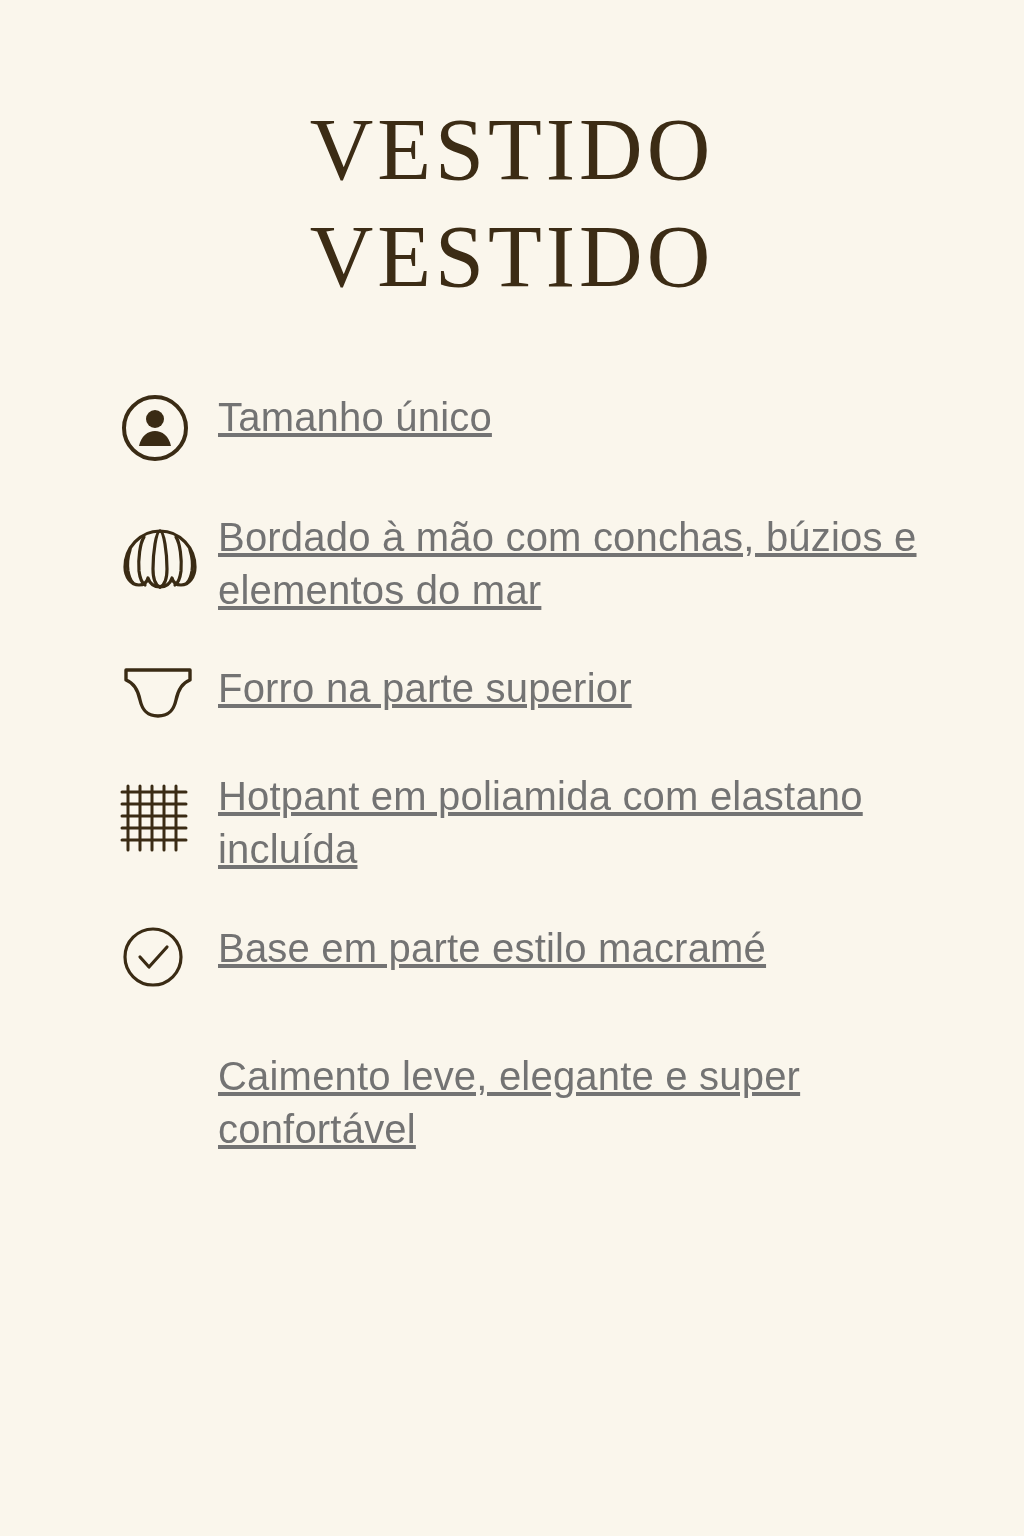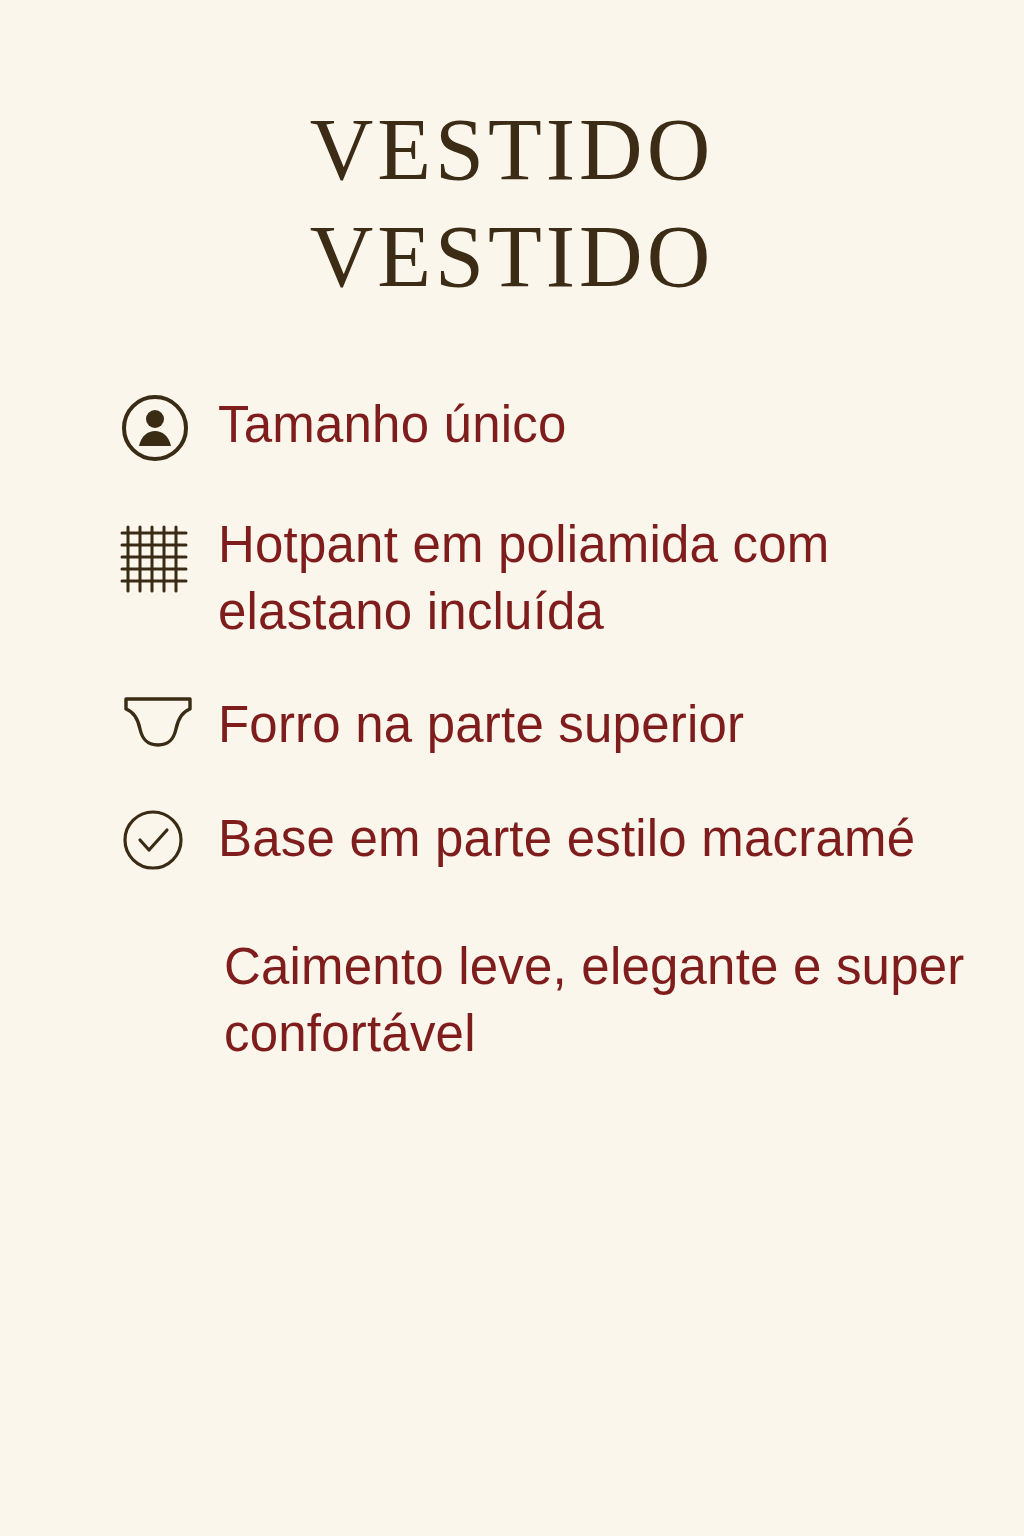--- a/index.html
+++ b/index.html
@@ -38,40 +38,40 @@
     padding-left: 118px;
     padding-right: 40px;
   }
   .feature {
     display: flex;
     align-items: flex-start;
     margin-bottom: 44px;
   }
   .feature:last-child {
     margin-bottom: 0;
-    justify-content: space-between;
   }
   .icon-cell {
     width: 100px;
     min-width: 100px;
     display: flex;
     justify-content: flex-start;
     align-items: center;
     padding-top: 2px;
   }
   .icon-cell svg {
     display: block;
   }
   .feature-text {
-    font-size: 51px;
+    font-size: 40px;
     line-height: 1.32;
-    color: #7f1d1d;
+    color: #737373;
     letter-spacing: 0.2px;
     max-width: 760px;
     padding-top: 2px;
+    text-decoration: underline;
   }
   .feature.no-icon .icon-cell {
     width: 100px;
     min-width: 100px;
   }
   .feature.spaced {
     margin-top: 56px;
   }
   .feature.tall .icon-cell {
     padding-top: 14px;
@@ -93,38 +93,52 @@
       <div class="icon-cell">
         <svg width="74" height="74" viewBox="0 0 74 74" fill="none">
           <circle cx="37" cy="37" r="31" stroke="#3a2b14" stroke-width="4"></circle>
           <circle cx="37" cy="28" r="9" fill="#3a2b14"></circle>
           <path d="M21 55c2-10 9-15 16-15s14 5 16 15z" fill="#3a2b14"></path>
         </svg>
       </div>
       <div class="feature-text">Tamanho único</div>
     </div>
 
+    <div class="feature tall">
+      <div class="icon-cell">
+        <svg width="84" height="80" viewBox="0 0 84 80" fill="none" stroke="#3a2b14" stroke-width="3.2" stroke-linejoin="round" stroke-linecap="round">
+          <path d="M42 8C22 8 7 25 7 44c0 10 6 18 14 18 5 0 8-3 9-7 2 6 6 9 12 9s10-3 12-9c1 4 4 7 9 7 8 0 14-8 14-18C77 25 62 8 42 8z"></path>
+          <path d="M42 8c-4 0-7 22-7 38 0 10 2 16 7 18"></path>
+          <path d="M42 8c4 0 7 22 7 38 0 10-2 16-7 18"></path>
+          <path d="M26 14c-4 6-6 22-5 34 1 8 3 12 6 14"></path>
+          <path d="M58 14c4 6 6 22 5 34-1 8-3 12-6 14"></path>
+          <path d="M12 27c-2 6-3 14-2 21 1 6 3 10 5 12"></path>
+          <path d="M72 27c2 6 3 14 2 21-1 6-3 10-5 12"></path>
+        </svg>
+      </div>
+      <div class="feature-text">Bordado à mão com conchas, búzios e elementos do mar</div>
+    </div>
+
+    <div class="feature">
+      <div class="icon-cell">
+        <svg width="80" height="62" viewBox="0 0 80 62" fill="none" stroke="#3a2b14" stroke-width="3.4" stroke-linejoin="round" stroke-linecap="round">
+          <path d="M8 8h64v10c-8 3-12 10-14 20-2 9-6 16-18 16S24 47 22 38C20 28 16 21 8 18z"></path>
+        </svg>
+      </div>
+      <div class="feature-text">Forro na parte superior</div>
+    </div>
 
     <div class="feature tall">
       <div class="icon-cell">
         <svg width="72" height="72" viewBox="0 0 72 72" fill="none" stroke="#3a2b14" stroke-width="3" stroke-linecap="round">
           <path d="M10 4v64M22 4v64M34 4v64M46 4v64M58 4v64"></path>
           <path d="M4 10h64M4 22h64M4 34h64M4 46h64M4 58h64"></path>
         </svg>
       </div>
       <div class="feature-text">Hotpant em poliamida com elastano incluída</div>
-    </div>
-
-    <div class="feature">
-      <div class="icon-cell">
-        <svg width="80" height="62" viewBox="0 0 80 62" fill="none" stroke="#3a2b14" stroke-width="3.4" stroke-linejoin="round" stroke-linecap="round">
-          <path d="M8 8h64v10c-8 3-12 10-14 20-2 9-6 16-18 16S24 47 22 38C20 28 16 21 8 18z"></path>
-        </svg>
-      </div>
-      <div class="feature-text">Forro na parte superior</div>
     </div>
 
     <div class="feature">
       <div class="icon-cell">
         <svg width="70" height="70" viewBox="0 0 70 70" fill="none" stroke="#3a2b14" stroke-width="3.2" stroke-linecap="round" stroke-linejoin="round">
           <circle cx="35" cy="35" r="28"></circle>
           <path d="M22 35l9 10 18-20"></path>
         </svg>
       </div>
       <div class="feature-text">Base em parte estilo macramé</div>

